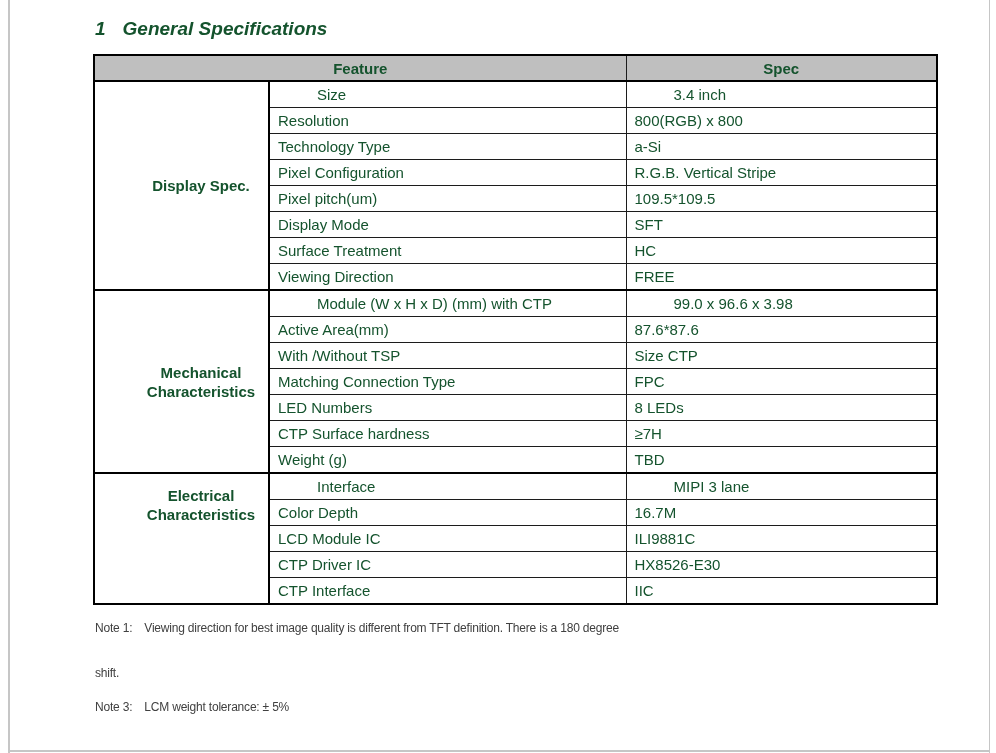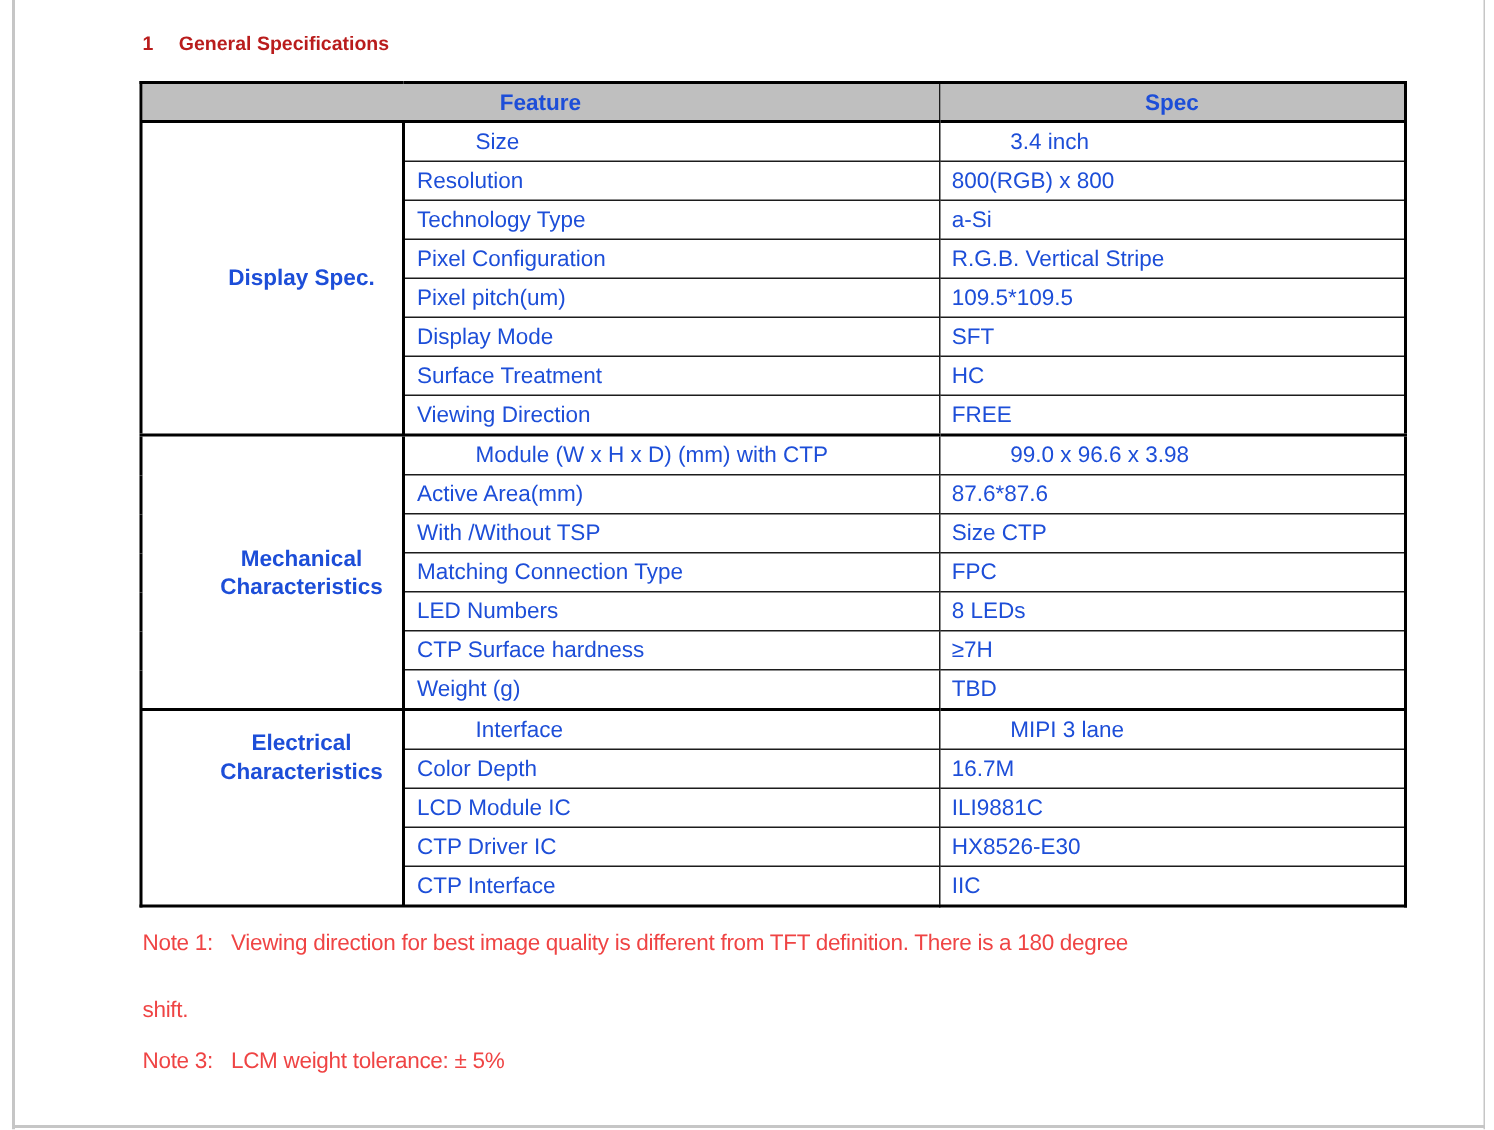--- a/index.html
+++ b/index.html
@@ -14,33 +14,34 @@
   
   .edge { position: absolute; background: #c6c6c6; }
   .edge-left   { left: 8px;  top: 0; bottom: 0; width: 2px; }
   .edge-right  { right: 6px; top: 0; bottom: 0; width: 1px; }
   .edge-bottom { left: 8px;  right: 6px; bottom: 1px; height: 2px; }
 
   .content { padding: 17px 0 0 93px; }
 
   h1.heading {
     margin: 0 0 14px 2px;
-    font-size: 13px;
+    font-size: 19px;
     font-weight: bold;
-    color: #b91c1c;
+    color: #14532d;
     line-height: 23px;
+    font-style: italic;
   }
   h1.heading .num { display: inline-block; margin-right: 17px; }
 
   table.spec-table {
     border-collapse: collapse;
     table-layout: fixed;
     width: 843px;
     font-size: 15px;
-    color: #1d4ed8;
+    color: #14532d;
   }
   table.spec-table col.c-cat  { width: 175px; }
   table.spec-table col.c-feat { width: 357px; }
   table.spec-table col.c-spec { width: 311px; }
 
   table.spec-table { border: 2px solid #000; }
   table.spec-table th,
   table.spec-table td {
     border: 1px solid #1c1c1c;
     height: 25px;
@@ -67,25 +68,25 @@
     padding: 0 6px;
   }
   tbody.grp-electrical td.cat {
     vertical-align: top;
     padding-top: 12px;
   }
 
   .notes { margin-top: 13px; margin-left: 2px; }
   .note {
     margin: 0 0 13px 0;
-    font-size: 15px;
+    font-size: 12px;
     line-height: 21px;
     letter-spacing: -0.2px;
     max-width: 800px;
-    color: #ef4444;
+    color: #404040;
   }
   .note .note-label { margin-right: 12px; }
   .note .note-cont { display: block; margin-top: 24px; }
 </style>
 </head>
 <body>
 
 <div class="edge edge-left"></div>
 <div class="edge edge-right"></div>
 <div class="edge edge-bottom"></div>

